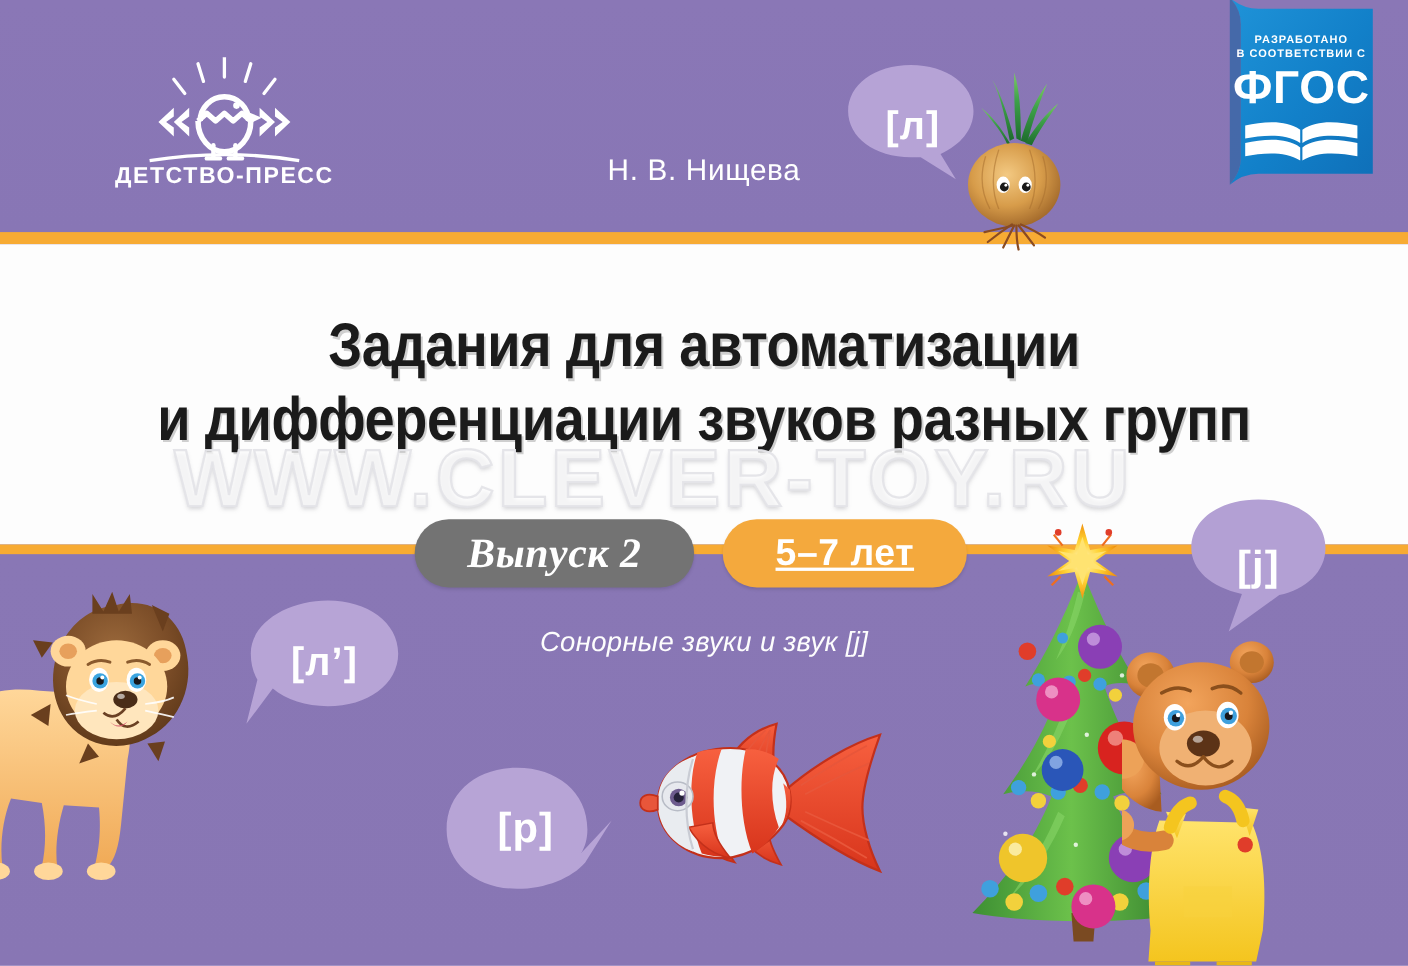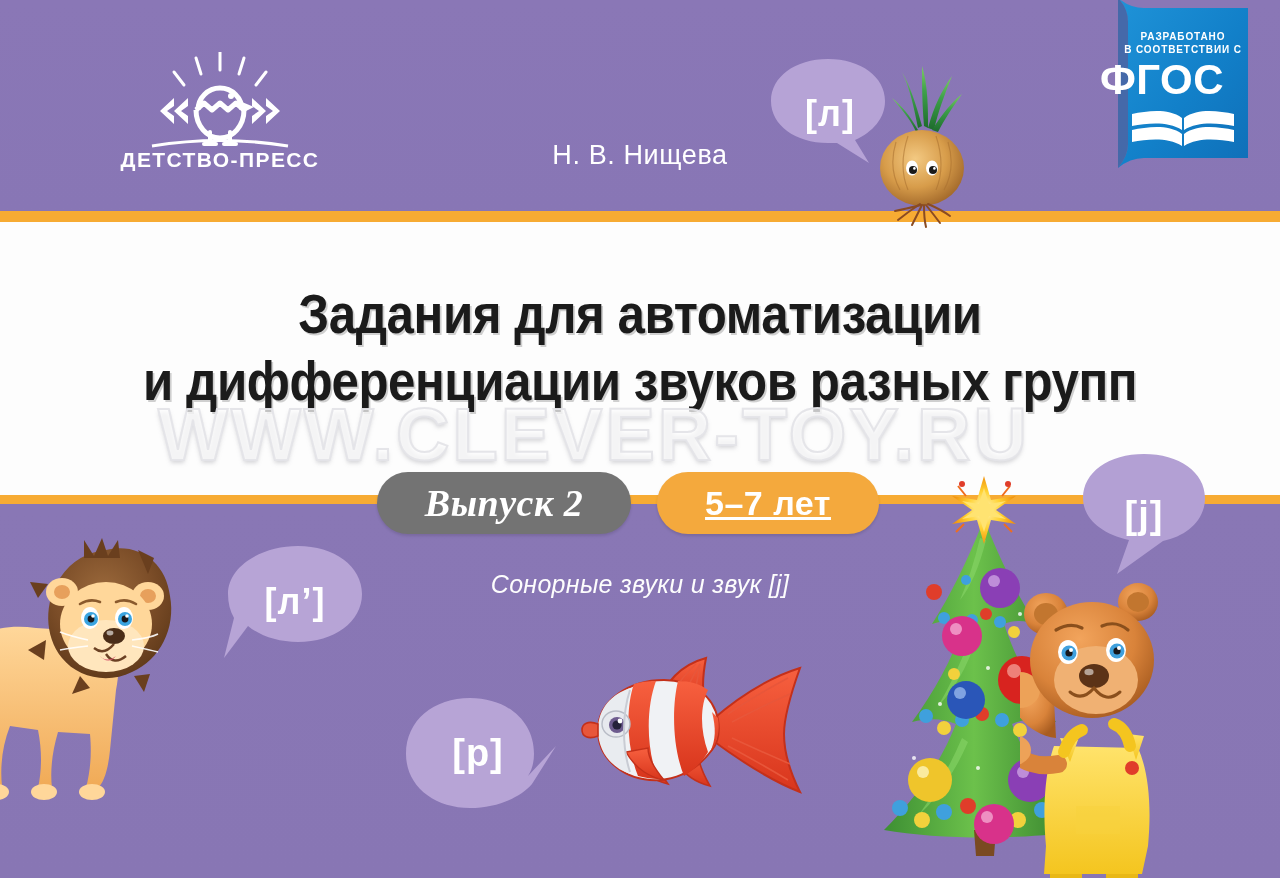--- a/index.html
+++ b/index.html
@@ -12,21 +12,21 @@
   
   .band{position:absolute;left:0;width:1280px;}
   .band-top{top:0;height:211px;background:linear-gradient(180deg,#8a77b6 0%,#8876b5 100%);}
   .stripe{background:#f7ab33;}
   .stripe-1{top:211px;height:11px;}
   .band-white{top:222px;height:273px;background:#fdfdfd;}
   .stripe-2{top:495px;height:9px;}
   .band-bottom{top:504px;height:374px;background:linear-gradient(180deg,#8977b5 0%,#8876b4 100%);}
 
   
-  .logo{position:absolute;left:100px;top:52px;width:240px;height:128px;}
+  .logo{position:absolute;left:84px;top:52px;width:240px;height:128px;}
   .logo svg{display:block;}
   .logo-text{
     position:absolute;left:0;top:96px;width:240px;text-align:center;
     color:#fff;font-size:21px;font-weight:bold;letter-spacing:1.4px;
     font-family:"Liberation Sans", sans-serif;
   }
 
   
   .author{
     position:absolute;left:430px;top:140px;width:420px;text-align:center;
@@ -34,21 +34,21 @@
   }
 
   
   .fgos{position:absolute;right:14px;top:-4px;width:166px;height:176px;}
   .fgos-inner{position:absolute;left:0;top:0;width:166px;height:176px;}
   .fgos-txt1{
     position:absolute;left:0;top:34px;width:166px;text-align:center;
     color:#fff;font-size:10px;font-weight:bold;letter-spacing:.9px;line-height:13px;
   }
   .fgos-big{
-    position:absolute;left:0;top:62px;width:166px;text-align:left;
+    position:absolute;left:0;top:62px;width:166px;text-align:center;
     color:#fff;font-size:42px;font-weight:bold;letter-spacing:.5px;line-height:44px;
   }
 
   
   .title{
     position:absolute;left:0;width:1280px;text-align:center;
     color:#1b1b1b;font-weight:bold;
     font-family:"Liberation Sans Narrow","Liberation Sans", sans-serif;
     transform:scaleX(.88);transform-origin:center;
     text-shadow:2px 2px 0 rgba(0,0,0,.18);

